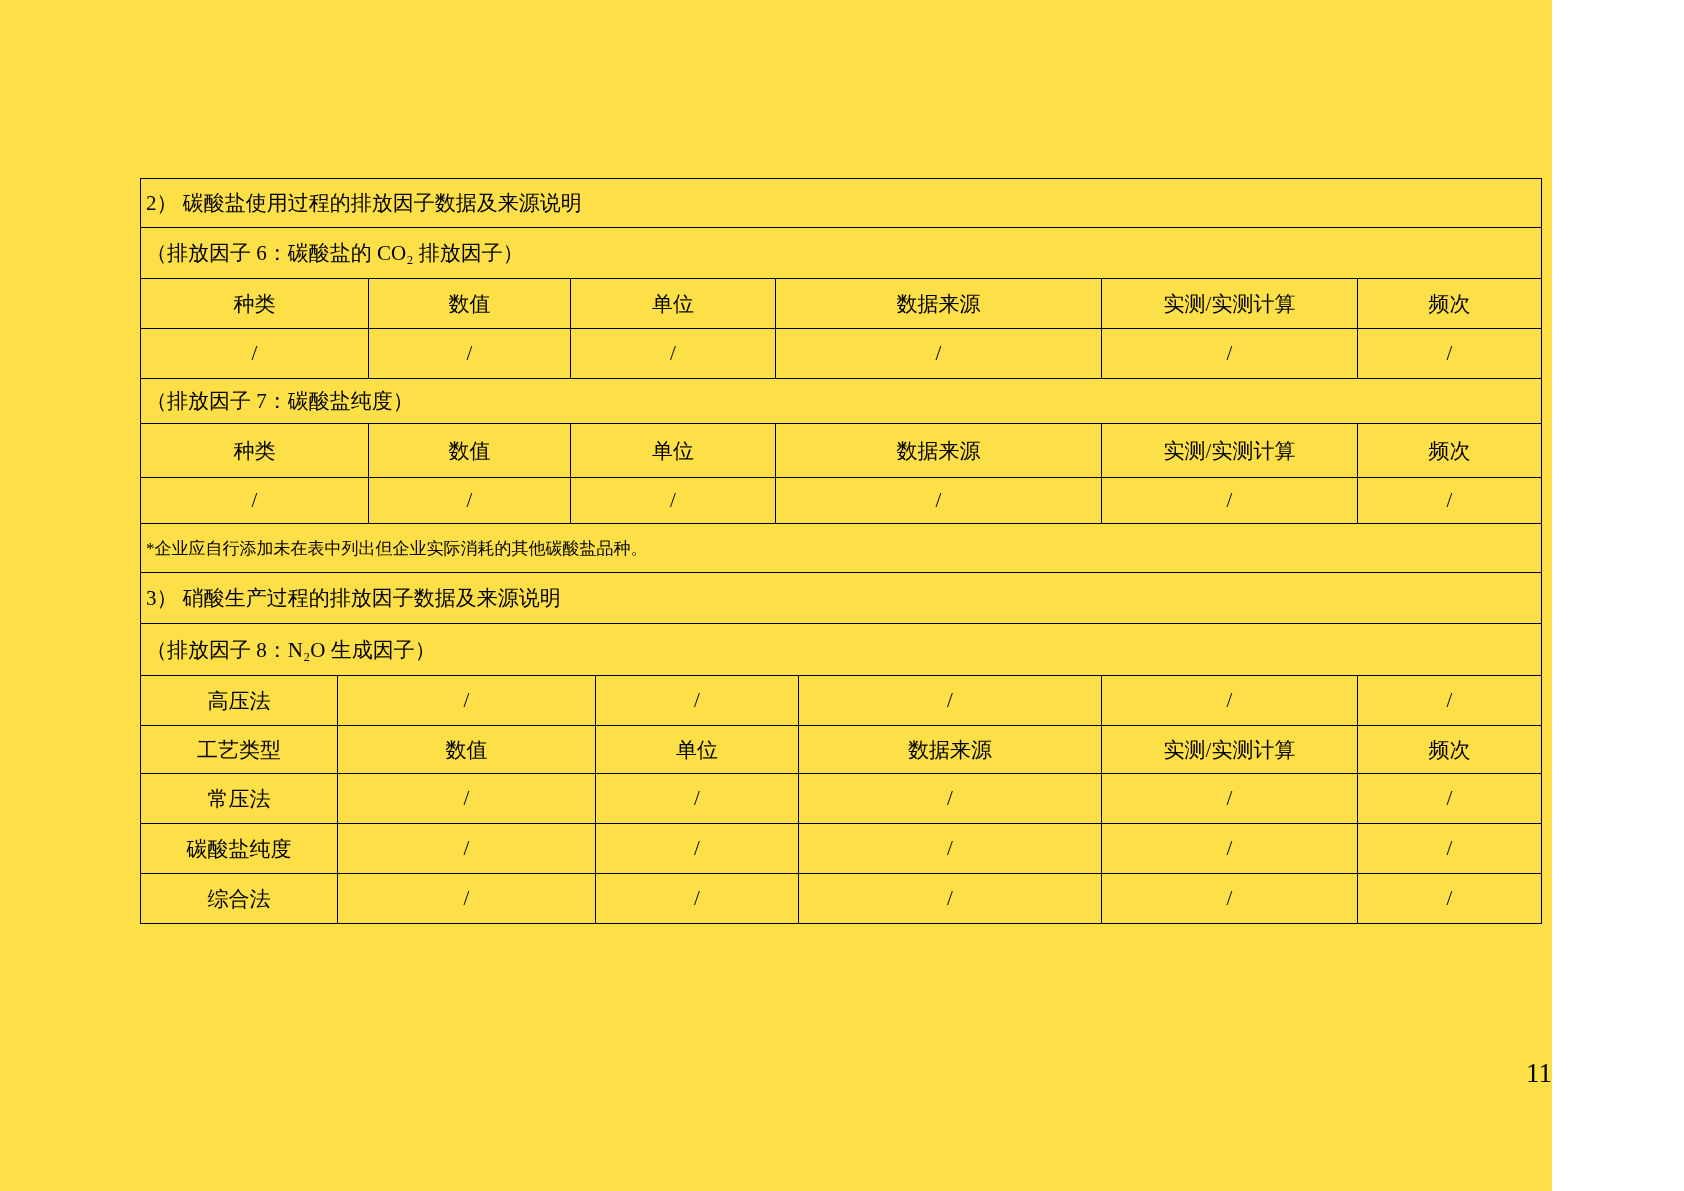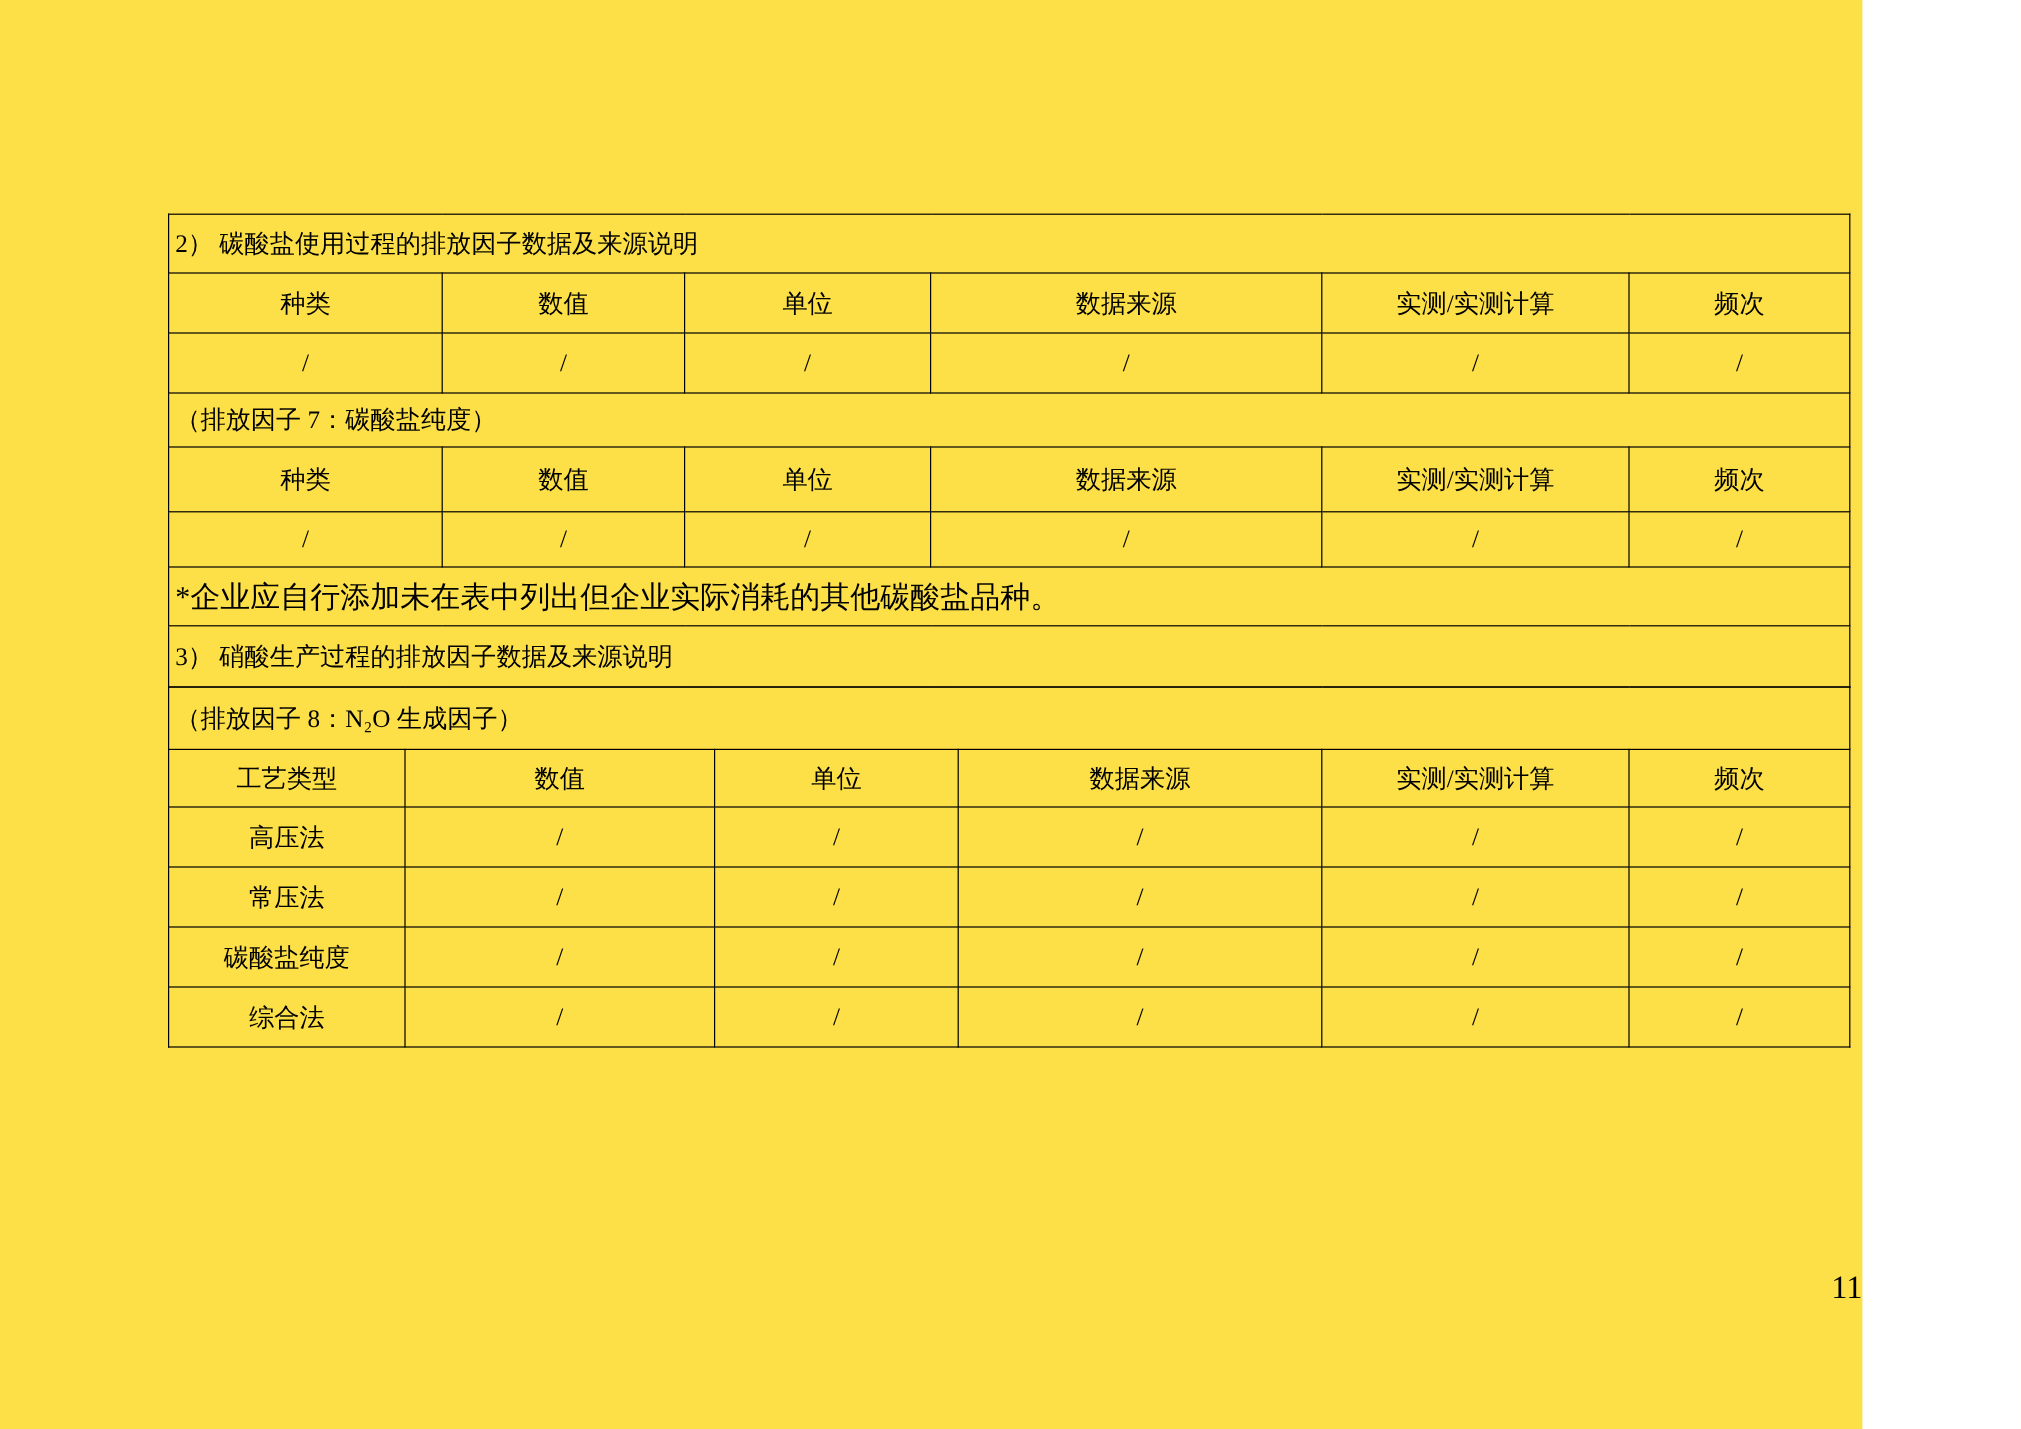--- a/index.html
+++ b/index.html
@@ -33,21 +33,21 @@
     vertical-align: middle;
     font-size: 21px;
     padding: 0;
     overflow: hidden;
   }
   .tbl td.left {
     text-align: left;
     padding-left: 5px;
   }
   .tbl td.note {
-    font-size: 25px;
+    font-size: 17px;
   }
   .page-number {
     position: absolute;
     left: 0; right: 0;
     top: 1058px;
     text-align: right;
     font-size: 27px;
   }
 </style>
 </head>
@@ -61,20 +61,23 @@
         <col style="width:228px">
           <col style="width:202px">
           <col style="width:205px">
         <col style="width:326px">
           <col style="width:256px">
           <col style="width:184px">
       </colgroup>
       <tbody>
         <tr style="height:49px">
           <td colspan="6" class="left">2） 碳酸盐使用过程的排放因子数据及来源说明</td>
+        </tr>
+        <tr style="height:51px">
+          <td colspan="6" class="left">（排放因子 6：碳酸盐的 CO₂ 排放因子）</td>
         </tr>
         <tr style="height:50px">
           <td>种类</td>
           <td>数值</td>
           <td>单位</td>
           <td>数据来源</td>
           <td>实测/实测计算</td>
           <td>频次</td>
         </tr>
         <tr style="height:50px">
@@ -119,35 +122,35 @@
           <col style="width:258px">
           <col style="width:203px">
         <col style="width:303px">
           <col style="width:256px">
           <col style="width:184px">
       </colgroup>
       <tbody>
         <tr style="height:52px">
           <td colspan="6" class="left">（排放因子 8：N₂O 生成因子）</td>
         </tr>
+        <tr style="height:50px">
+          <td>高压法</td>
+          <td>/</td>
+          <td>/</td>
+          <td>/</td>
+          <td>/</td>
+          <td>/</td>
+        </tr>
         <tr style="height:48px">
           <td>工艺类型</td>
           <td>数值</td>
           <td>单位</td>
           <td>数据来源</td>
           <td>实测/实测计算</td>
           <td>频次</td>
-        </tr>
-        <tr style="height:50px">
-          <td>高压法</td>
-          <td>/</td>
-          <td>/</td>
-          <td>/</td>
-          <td>/</td>
-          <td>/</td>
         </tr>
         <tr style="height:50px">
           <td>常压法</td>
           <td>/</td>
           <td>/</td>
           <td>/</td>
           <td>/</td>
           <td>/</td>
         </tr>
         <tr style="height:50px">

